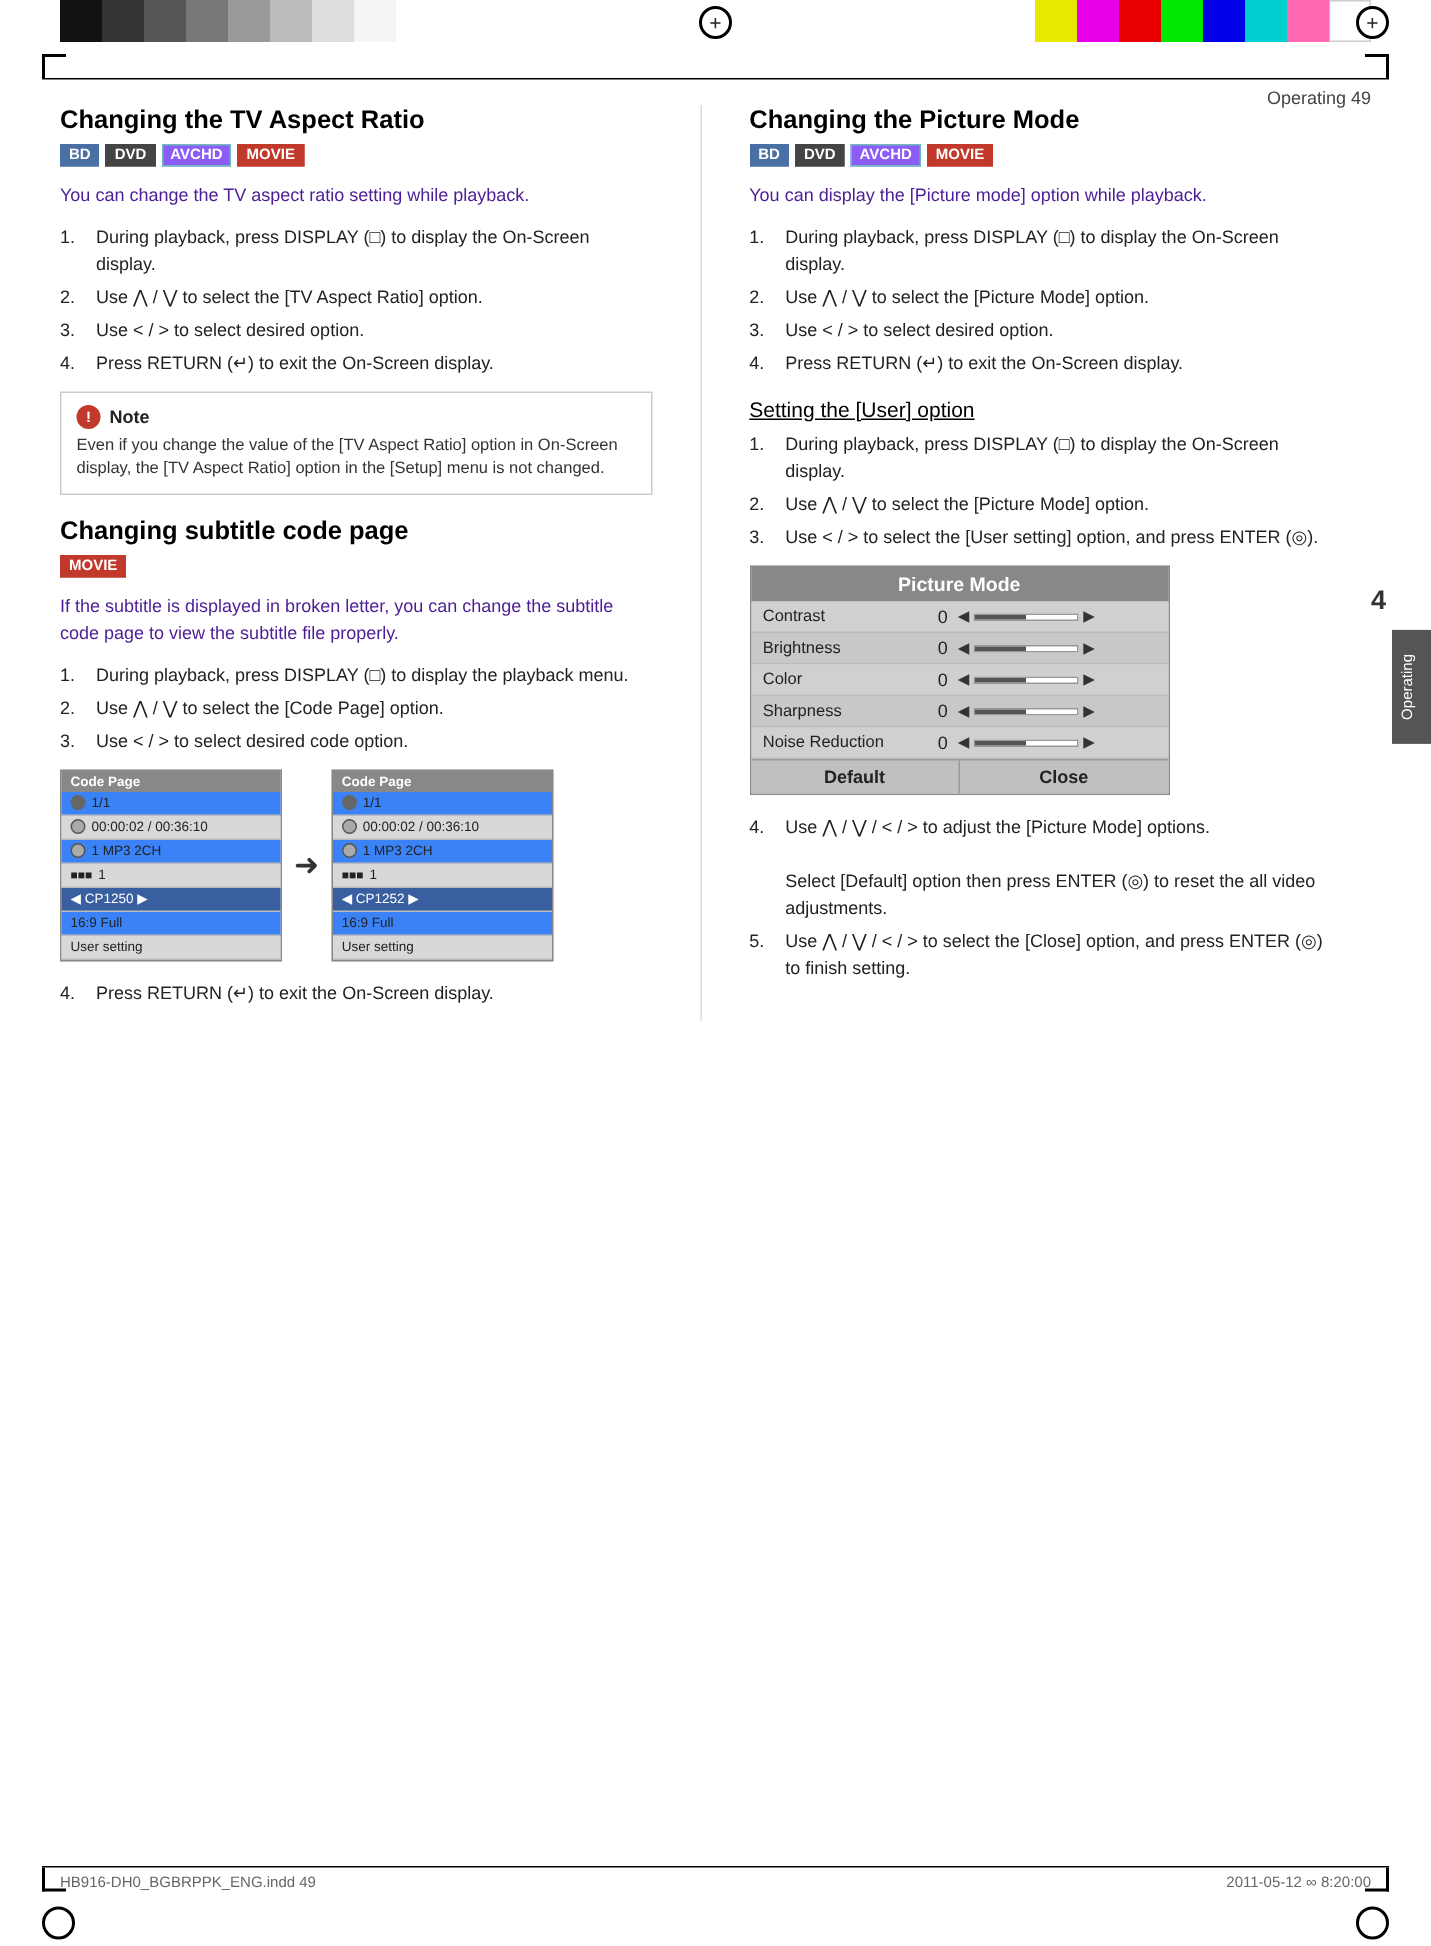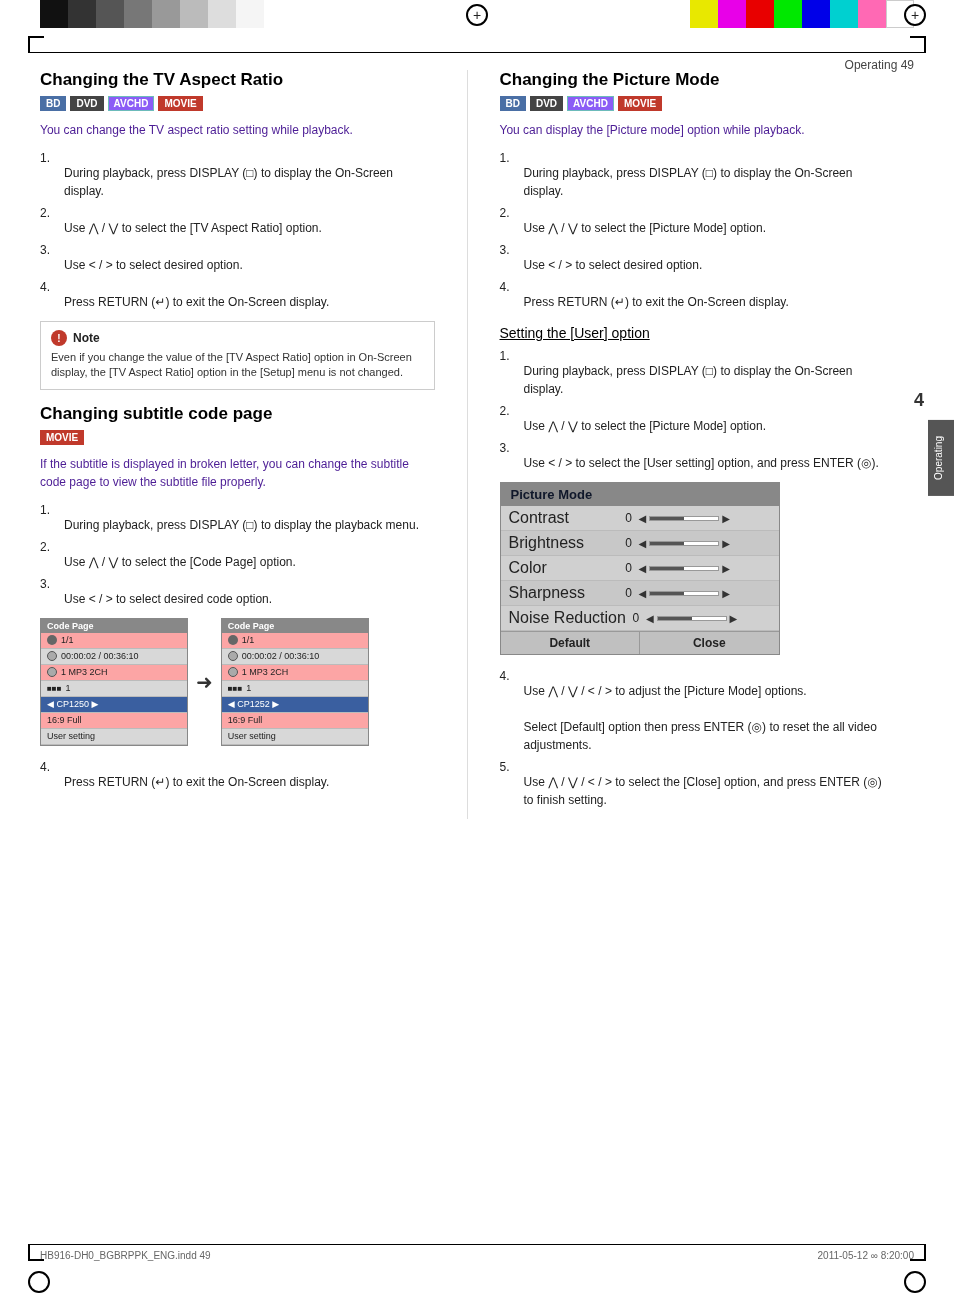--- a/index.html
+++ b/index.html
@@ -215,21 +215,21 @@
       line-height: 1.5;
       display: flex;
       gap: 6px;
       margin-bottom: 4px;
       padding-left: 0;
     }
     .list-num {
       min-width: 18px;
       font-size: 12px;
     }
-    .list-text { flex: 1; margin-top: 15px; }
+    .list-text { flex: 1; }
 
     
     .note-box {
       border: 1px solid #ccc;
       padding: 8px 10px;
       margin-top: 8px;
       margin-bottom: 14px;
       background: #fff;
     }
     .note-title {
@@ -271,34 +271,35 @@
     
     .picture-mode-box {
       border: 1.5px solid #888;
       background: #e8e8e8;
       width: 280px;
       margin: 8px 0 12px 0;
       font-size: 12px;
     }
     .pm-title {
       background: #888;
-      color: #0f172a;
+      color: #ffffff;
       font-weight: bold;
       padding: 4px 10px;
       font-size: 13px;
+      text-align: center;
     }
     .pm-row {
       display: flex;
       align-items: center;
       padding: 3px 8px;
       background: #d0d0d0;
       border-bottom: 1px solid #bbb;
     }
     .pm-row:nth-child(odd) { background: #c8c8c8; }
-    .pm-label { min-width: 110px; font-size: 16px; font-weight: 500; }
+    .pm-label { min-width: 110px; font-size: 11px; font-weight: 500; }
     .pm-value { min-width: 20px; text-align: center; font-size: 12px; }
     .pm-bar-area {
       display: flex;
       align-items: center;
       gap: 3px;
       flex: 1;
     }
     .pm-arrow { font-size: 10px; color: #333; }
     .pm-bar-track {
       width: 70px;
@@ -343,21 +344,21 @@
       font-size: 9px;
     }
     .cp-title {
       background: #888;
       color: #fff;
       padding: 2px 6px;
       font-size: 9px;
       font-weight: bold;
     }
     .cp-row {
-      background: #fca5a5;
+      background: #3b82f6;
       padding: 1px 6px;
       border-bottom: 1px solid #bbb;
       display: flex;
       align-items: center;
       gap: 4px;
       font-size: 9px;
       min-height: 16px;
     }
     .cp-row-alt { background: #d8d8d8; }
     .cp-icon { width: 10px; height: 10px; border-radius: 50%; background: #666; display: inline-block; }

